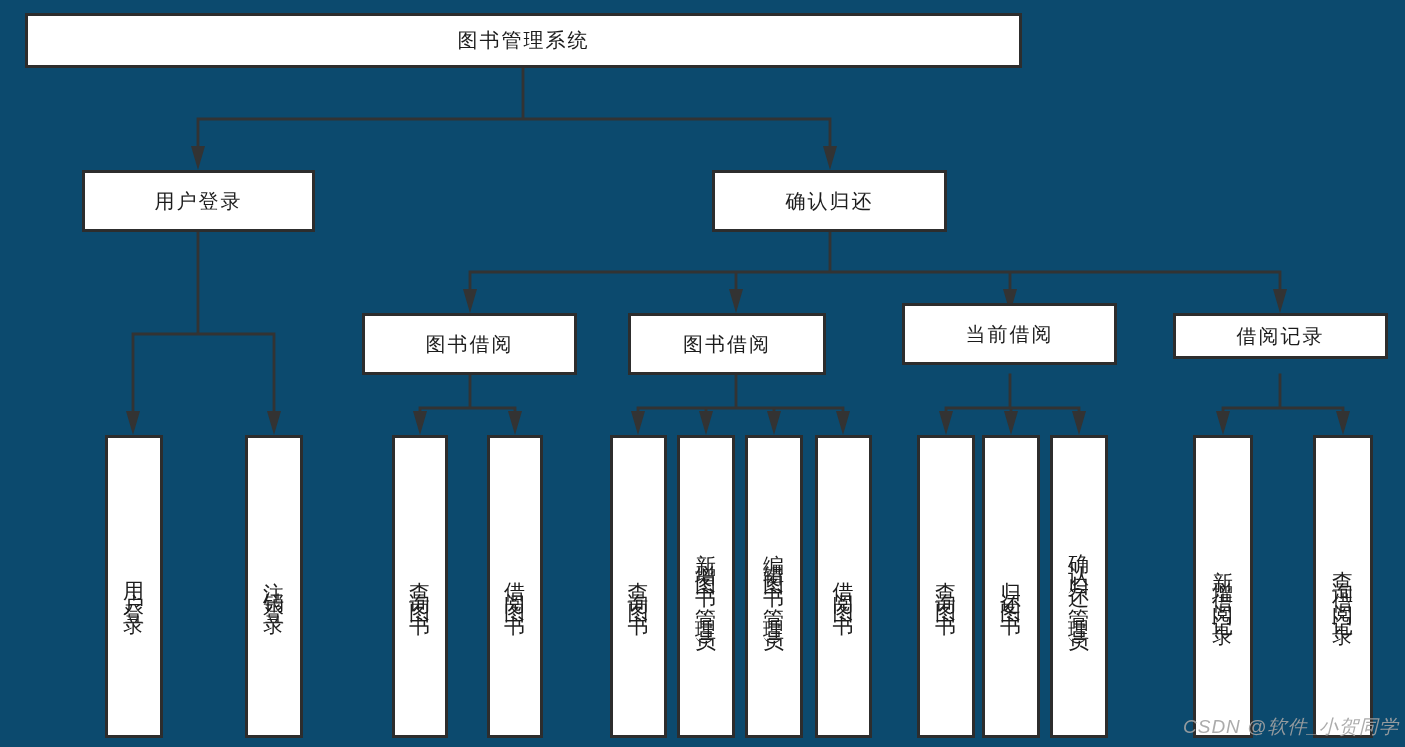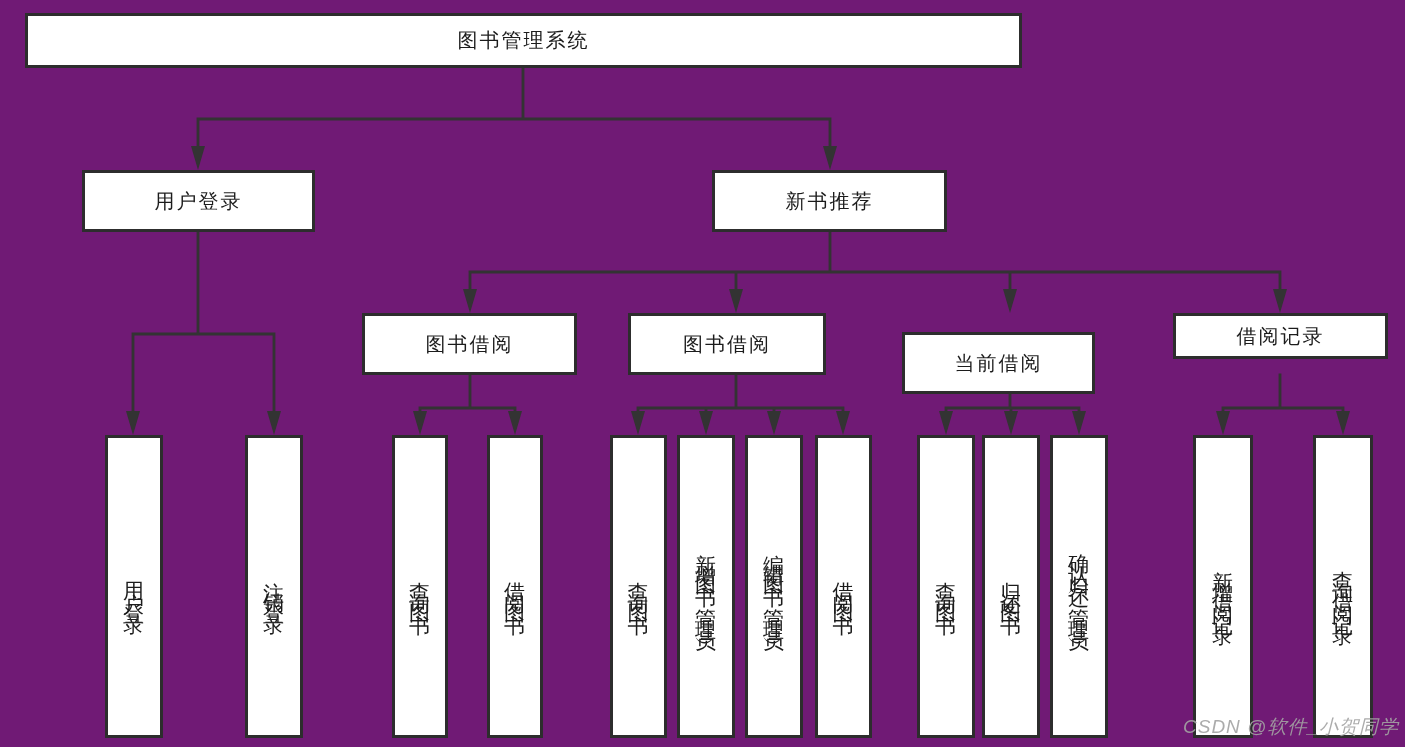--- a/index.html
+++ b/index.html
@@ -1,17 +1,17 @@
 <!DOCTYPE html>
 <html><head>
 <meta charset="utf-8">
 <style>
   html,body{margin:0;padding:0;background:#ffffff;}
   .stage{
-    position:relative;width:1405px;height:747px;background:#701a75;overflow:hidden;
+    position:relative;width:1405px;height:747px;background:#0c4a6e;overflow:hidden;
     font-family:"Liberation Sans","DejaVu Sans",sans-serif;
   }
   .wires{position:absolute;left:0;top:0;z-index:0;}
   .node{
     position:absolute;box-sizing:border-box;background:#ffffff;
     border:3px solid #2d2d2d;display:flex;align-items:center;justify-content:center;
     color:#1c1c1c;z-index:1;
   }
   .hlabel{font-size:20px;letter-spacing:2px;white-space:nowrap;}
   .vlabel{
@@ -61,30 +61,30 @@
   </svg>
 
   <div class="node" style="left:25px;top:13px;width:997px;height:55px">
     <span class="hlabel">图书管理系统</span>
   </div>
 
   <div class="node" style="left:82px;top:170px;width:233px;height:62px">
     <span class="hlabel">用户登录</span>
   </div>
   <div class="node" style="left:712px;top:170px;width:235px;height:62px">
-    <span class="hlabel">新书推荐</span>
+    <span class="hlabel">确认归还</span>
   </div>
 
   <div class="node" style="left:362px;top:313px;width:215px;height:62px">
     <span class="hlabel">图书借阅</span>
   </div>
   <div class="node" style="left:628px;top:313px;width:198px;height:62px">
     <span class="hlabel">图书借阅</span>
   </div>
-  <div class="node" style="left:902px;top:332px;width:193px;height:62px">
+  <div class="node" style="left:902px;top:303px;width:215px;height:62px">
     <span class="hlabel">当前借阅</span>
   </div>
   <div class="node" style="left:1173px;top:313px;width:215px;height:46px">
     <span class="hlabel">借阅记录</span>
   </div>
 
   <div class="node" style="left:105px;top:435px;width:58px;height:303px">
     <span class="vlabel">用户登录</span>
   </div>
   <div class="node" style="left:245px;top:435px;width:58px;height:303px">

